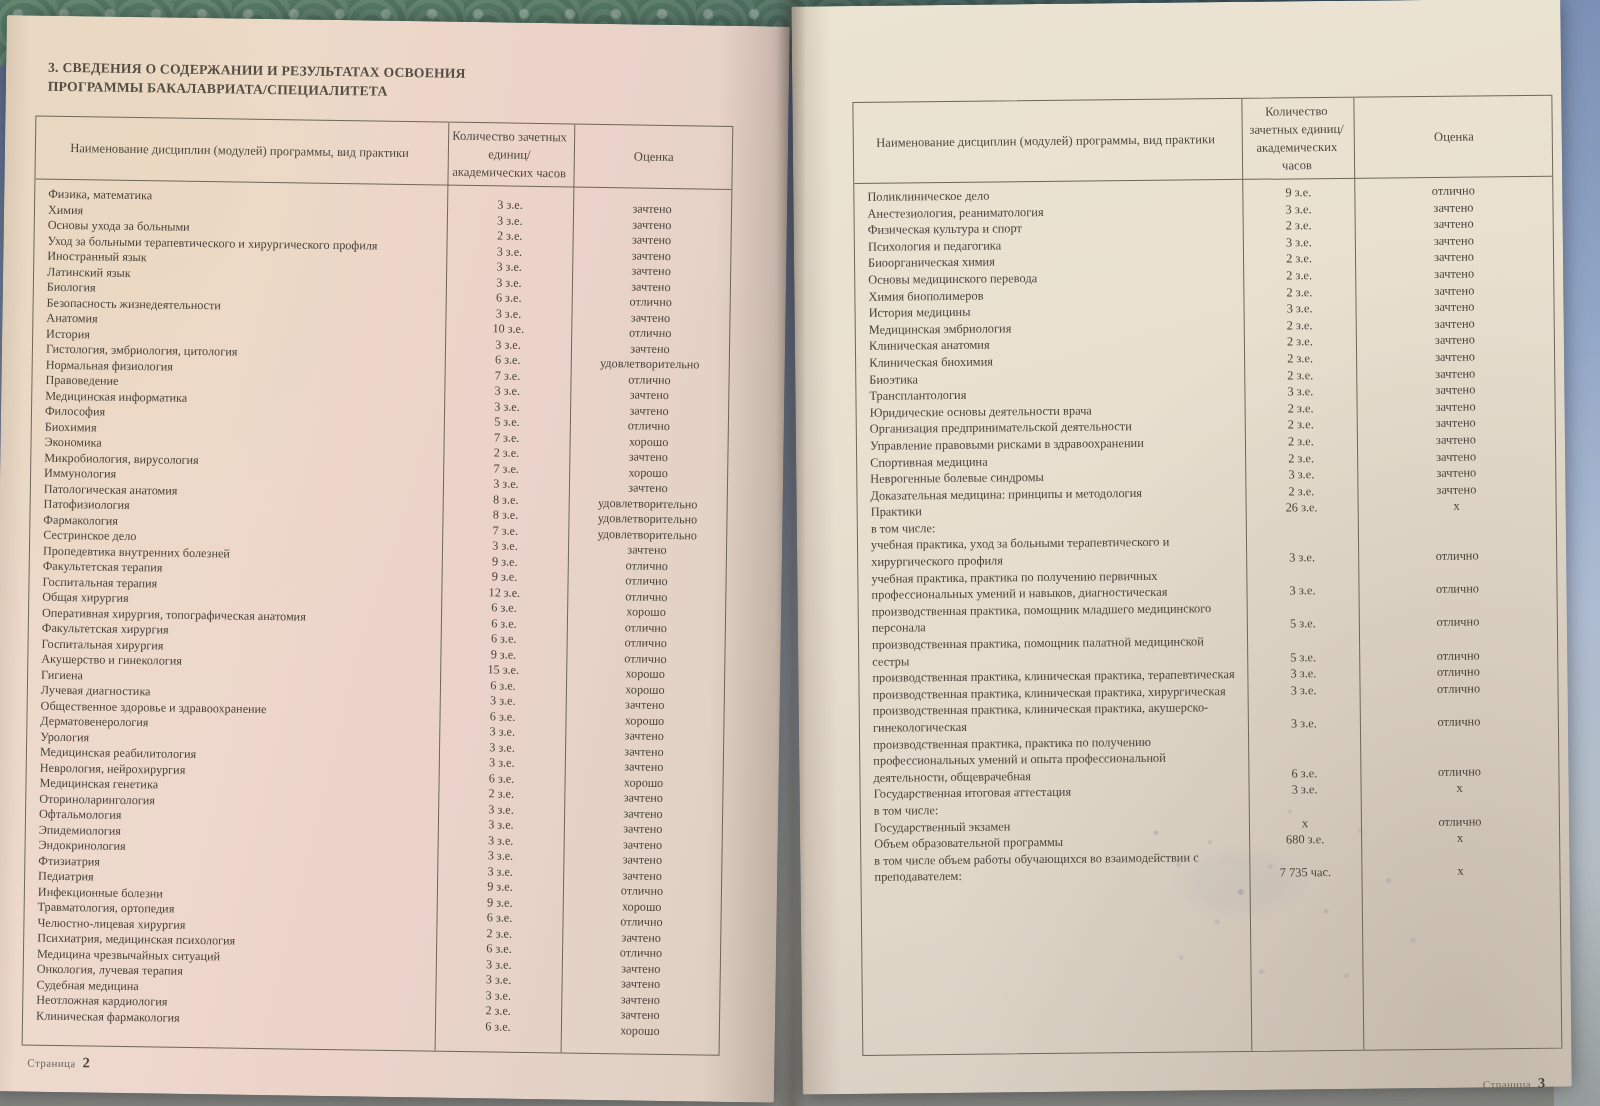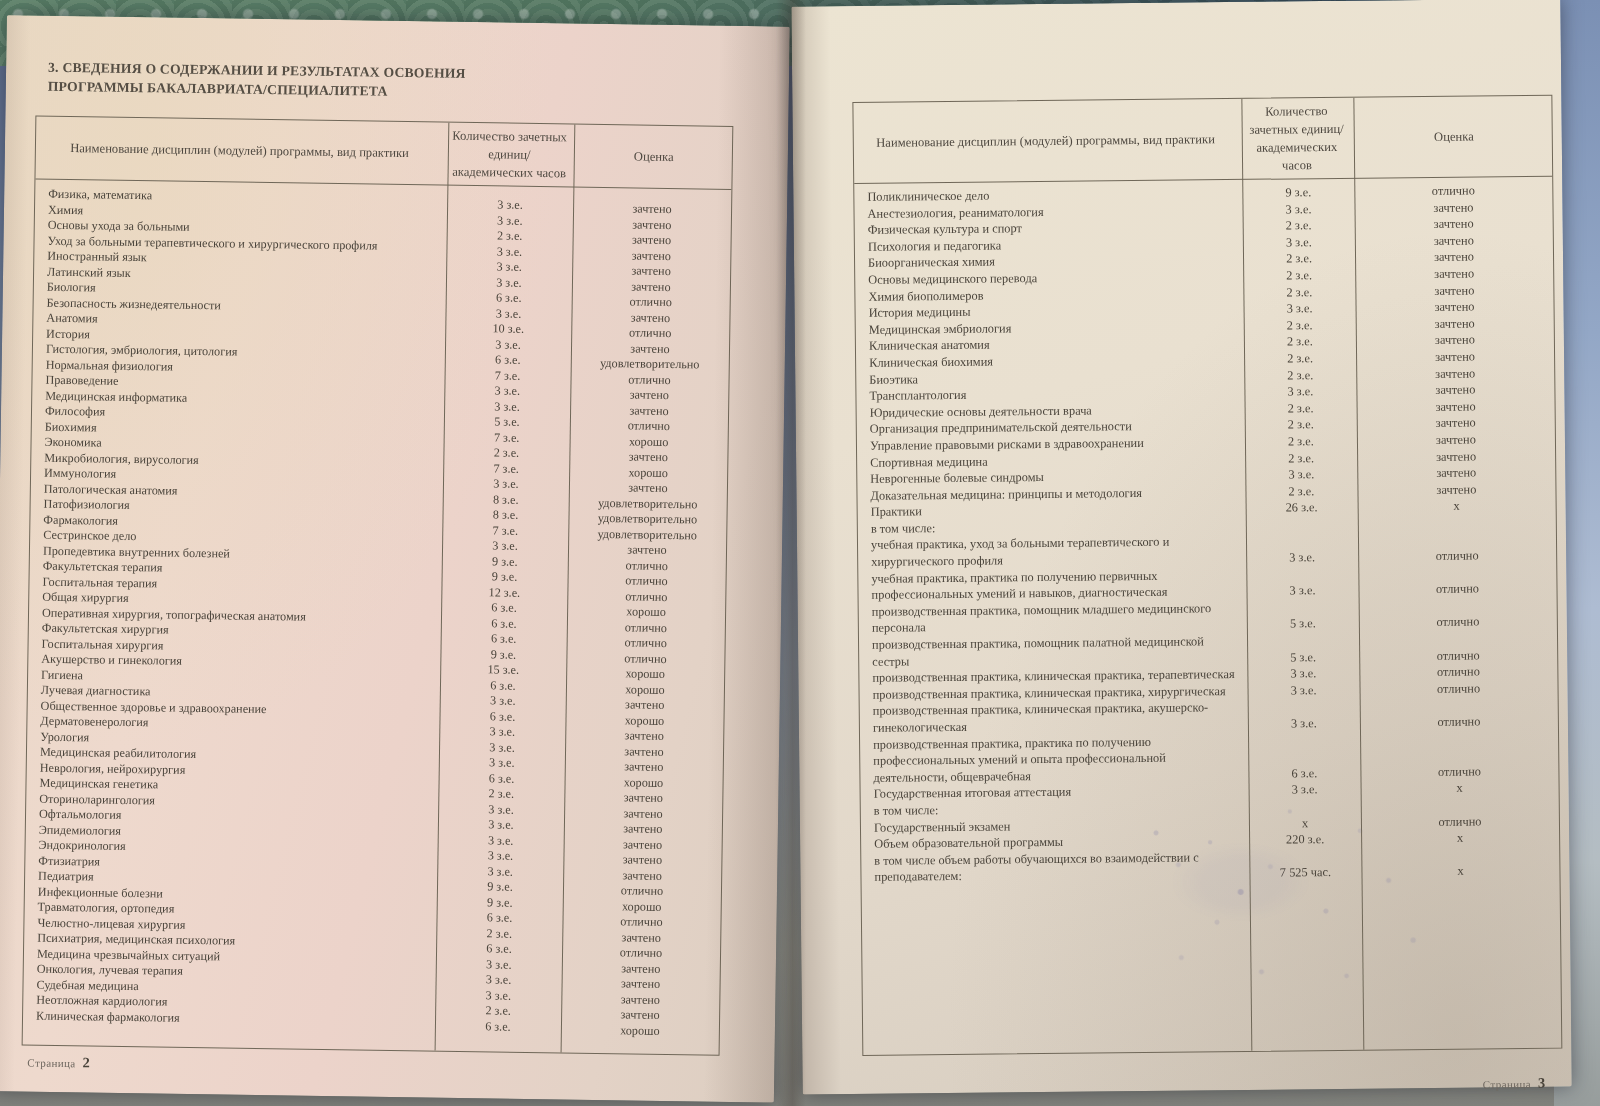--- a/index.html
+++ b/index.html
@@ -660,27 +660,27 @@
   </div>
 
   <div class="row">
     <div class="cell name">Государственный экзамен</div>
     <div class="cell credits">х</div>
     <div class="cell grade">отлично</div>
   </div>
 
   <div class="row">
     <div class="cell name">Объем образовательной программы</div>
-    <div class="cell credits">220 з.е.</div>
+    <div class="cell credits">680 з.е.</div>
     <div class="cell grade">х</div>
   </div>
 
   <div class="row">
     <div class="cell name">в том числе объем работы обучающихся во взаимодействии с преподавателем:</div>
-    <div class="cell credits">7 525 час.</div>
+    <div class="cell credits">7 735 час.</div>
     <div class="cell grade">х</div>
   </div>
 </div>
   </div>
 
   <div class="stamp-bleed"></div>
 
   <div class="page-footer pf-right">
     <span>Страница</span><span class="num">3</span>
   </div>

